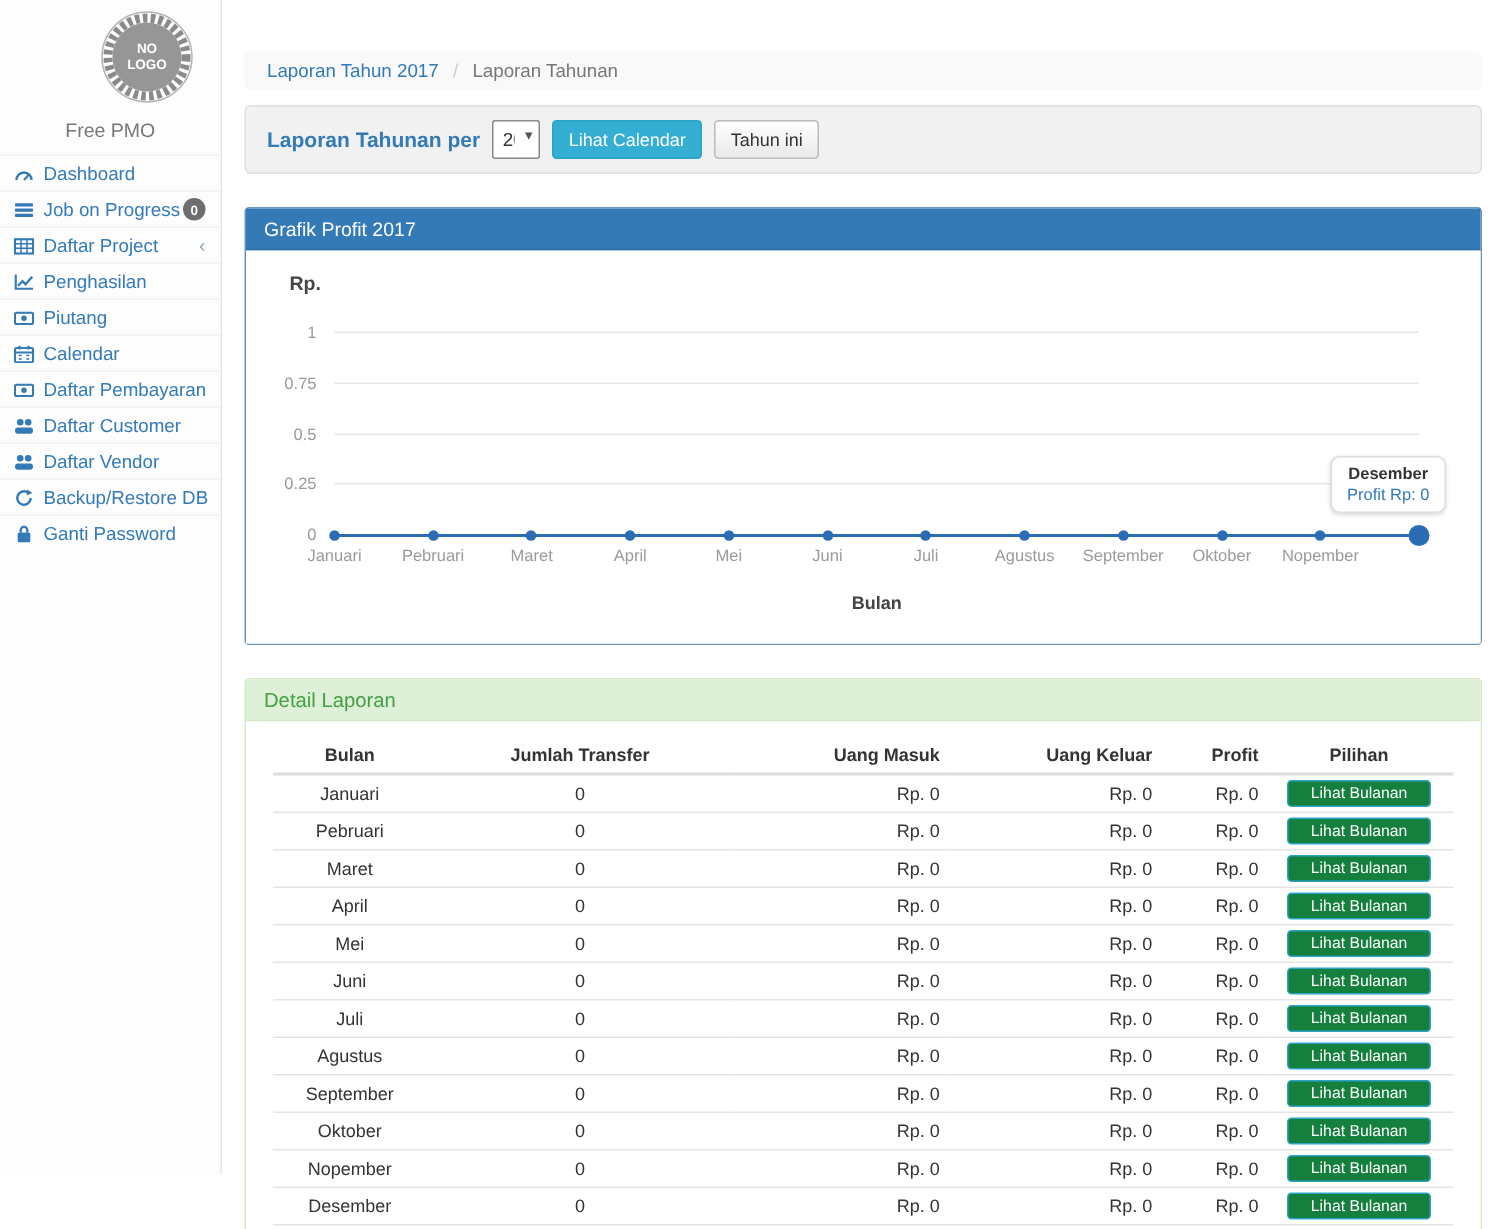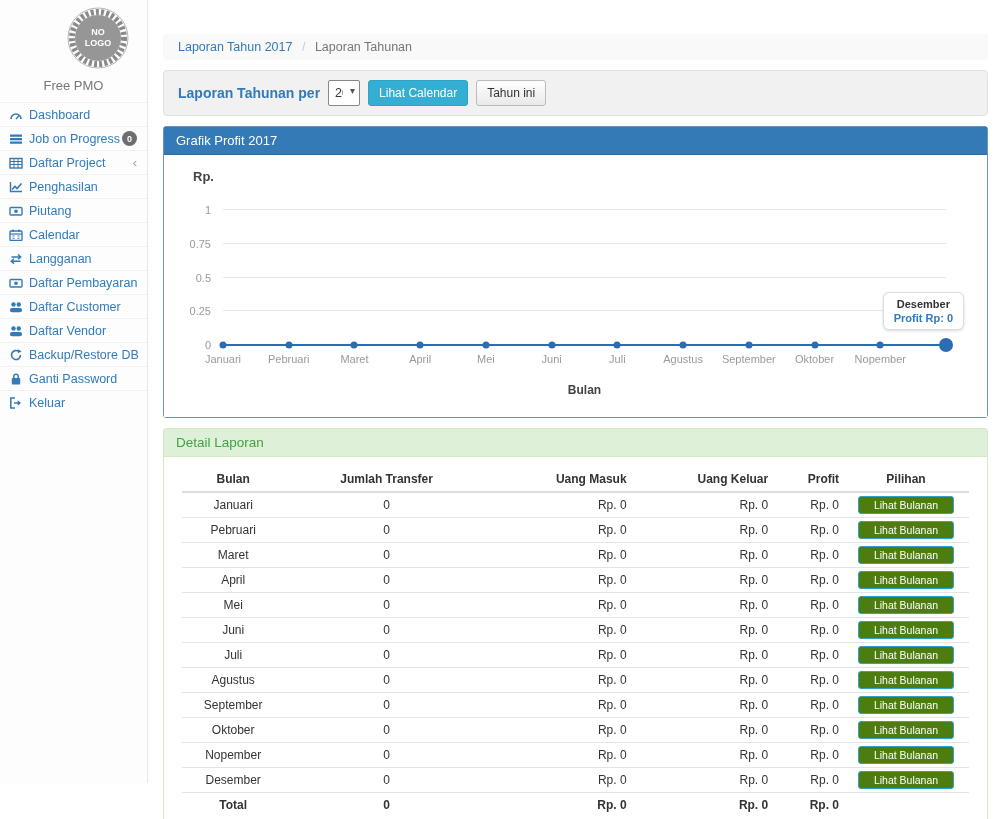--- a/index.html
+++ b/index.html
@@ -34,21 +34,21 @@
   .select-wrap select { appearance:none; -webkit-appearance:none; background:#fff;
     border:1px solid #888; border-radius:2px; height:26px; width:32px;
     font-size:12.5px; padding:0 16px 0 6px; color:#333; }
   .select-wrap::after { content:"▾"; position:absolute; right:5px; top:5px;
     font-size:10px; color:#555; pointer-events:none; }
   .btn { font-size:12px; border-radius:3px; padding:5px 10px; cursor:pointer; }
   .btn-info { background:#35aed3; border:1px solid #2da3c7; color:#fff; }
   .btn-default { background:linear-gradient(#fff,#e9e9e9); border:1px solid #bbb; color:#333; }
 
   
-  .panel { margin-top:10px; border-radius:3px; overflow:visible; }
+  .panel { margin-top:22px; border-radius:3px; overflow:visible; }
   .panel-primary { border:1px solid #6b94bd; }
   .panel-primary .panel-heading { background:#337ab7; color:#fff; font-size:13px;
     padding:6px 12px; border-bottom:1px solid #2e6da4; }
   .panel-body { background:#fff; padding:14px 15px 20px 15px; }
 
   .ylabel { font-weight:bold; font-size:13px; color:#444; margin-left:14px; }
   .plot-outer { margin:26px 26px 0 44px; }
   .plot { position:relative; height:135px; }
   .gridline { position:absolute; left:0; right:0; height:1px; background:#e7e7e7; }
   .ytick { position:absolute; left:-12px; transform:translate(-100%,50%);
@@ -58,38 +58,38 @@
   .dot { position:absolute; width:7px; height:7px; background:#2a6db5; border-radius:50%;
     transform:translate(-50%,50%); }
   .dot-big { width:14px; height:14px; }
   .xlabels { position:relative; height:16px; margin-top:8px; }
   .xlabel { position:absolute; transform:translateX(-50%); font-size:11px; color:#9a9a9a; white-space:nowrap; }
   .axis-title { text-align:center; font-size:12px; font-weight:bold; color:#444; margin-top:14px; }
   .tooltip-box { position:absolute; right:-18px; bottom:15px; background:#fff;
     border:1px solid #ddd; border-radius:6px; box-shadow:0 1px 3px rgba(0,0,0,.15);
     padding:5px 10px; text-align:center; z-index:5; white-space:nowrap; }
   .tt-title { font-weight:bold; font-size:11px; color:#333; }
-  .tt-text { font-size:11px; color:#337ab7; margin-top:2px;font-weight:bold; }
+  .tt-text { font-size:11px; color:#337ab7; margin-top:2px; }
 
   
   .panel-success { border:1px solid #d6e9c6; }
   .panel-success .panel-heading { background:#dff0d8; color:#44a044; font-size:13.5px;
     padding:6px 12px; border-bottom:1px solid #d6e9c6; }
   .panel-success .panel-body { padding:10px 18px 14px 18px; }
   table.detail { width:100%; border-collapse:collapse; font-size:12px; }
   table.detail th { font-weight:bold; padding:5px 4px; border-bottom:2px solid #ddd; }
   table.detail td { padding:3px 4px; border-top:1px solid #e4e4e4; height:24px; }
   table.detail tr:first-child td { border-top:none; }
   .c0 { width:13%; text-align:center; }
   .c1 { width:26%; text-align:center; }
   .c2 { width:18%; text-align:right; }
   .c3 { width:18%; text-align:right; }
   .c4 { width:9%;  text-align:right; }
   .c5 { width:16%; text-align:center; }
-  .btn-view { background:#4d7c0f; border:1px solid #2da3c7; color:#fff; font-size:10.5px;
+  .btn-view { background:#15803d; border:1px solid #2da3c7; color:#fff; font-size:10.5px;
     padding:2px 15px; border-radius:3px; cursor:pointer;text-align:right; }
   .total-row td { font-weight:bold; border-top:1px solid #ddd; }
 </style>
 </head>
 <body>
 
 <div class="sidebar">
   <div class="logo-wrap">
     <svg width="62" height="62" viewBox="0 0 62 62">
       <circle cx="31" cy="31" r="30" fill="none" stroke="#b5b5b5" stroke-width="1"></circle>
@@ -157,29 +157,20 @@
             <path d="M1 5h12" stroke="currentColor" stroke-width="1.2"></path>
             <path d="M4 0.5v2.5M10 0.5v2.5" stroke="currentColor" stroke-width="1.4"></path>
             <path d="M3.5 7h2M8.5 7h2M3.5 9.3h2M8.5 9.3h2" stroke="currentColor" stroke-width="1"></path>
           </svg>
         </span>
       <span>Calendar</span>
     </a>
     <a class="side-item">
       <span class="sicon">
           <svg width="14" height="12" viewBox="0 0 14 12">
-            <path d="M2.5 4h9M9 1.5L11.8 4 9 6.2" fill="none" stroke="currentColor" stroke-width="1.4"></path>
-            <path d="M11.5 8.2h-9M5 5.8L2.2 8.2 5 10.6" fill="none" stroke="currentColor" stroke-width="1.4"></path>
-          </svg>
-        </span>
-      <span>Langganan</span>
-    </a>
-    <a class="side-item">
-      <span class="sicon">
-          <svg width="14" height="12" viewBox="0 0 14 12">
             <rect x="1" y="2.5" width="12" height="7.5" rx="1" fill="none" stroke="currentColor" stroke-width="1.4"></rect>
             <circle cx="7" cy="6.2" r="1.8" fill="currentColor"></circle>
           </svg>
         </span>
       <span>Daftar Pembayaran</span>
     </a>
     <a class="side-item">
       <span class="sicon">
           <svg width="14" height="12" viewBox="0 0 14 12">
             <circle cx="4.5" cy="3.5" r="2.2" fill="currentColor"></circle>
@@ -209,30 +200,20 @@
       <span>Backup/Restore DB</span>
     </a>
     <a class="side-item">
       <span class="sicon">
           <svg width="14" height="12" viewBox="0 0 14 12">
             <rect x="2.8" y="5" width="8.4" height="6.5" rx="1" fill="currentColor"></rect>
             <path d="M4.8 5V3.4a2.2 2.2 0 0 1 4.4 0V5" fill="none" stroke="currentColor" stroke-width="1.5"></path>
           </svg>
         </span>
       <span>Ganti Password</span>
-    </a>
-    <a class="side-item">
-      <span class="sicon">
-          <svg width="14" height="12" viewBox="0 0 14 12">
-            <path d="M6 1H1.8v10H6" fill="none" stroke="currentColor" stroke-width="1.5"></path>
-            <path d="M5 6h4.5" stroke="currentColor" stroke-width="1.5"></path>
-            <path d="M8.7 3.2L12 6 8.7 8.8z" fill="currentColor"></path>
-          </svg>
-        </span>
-      <span>Keluar</span>
     </a>
   </nav>
 </div>
 
 <div class="main">
 
   <div class="breadcrumb">
     <a>Laporan Tahun 2017</a>
     <span class="sep">/</span>
     <span class="current">Laporan Tahunan</span>

